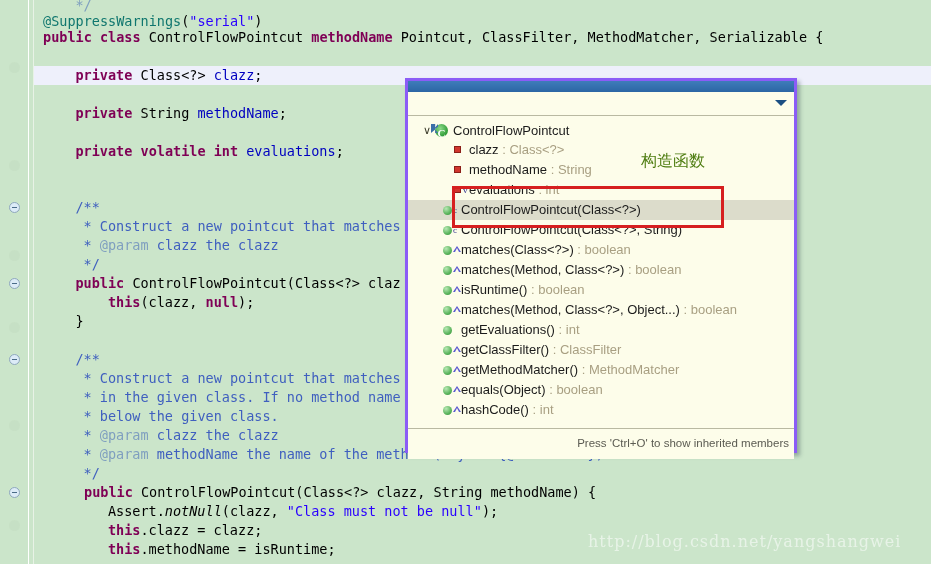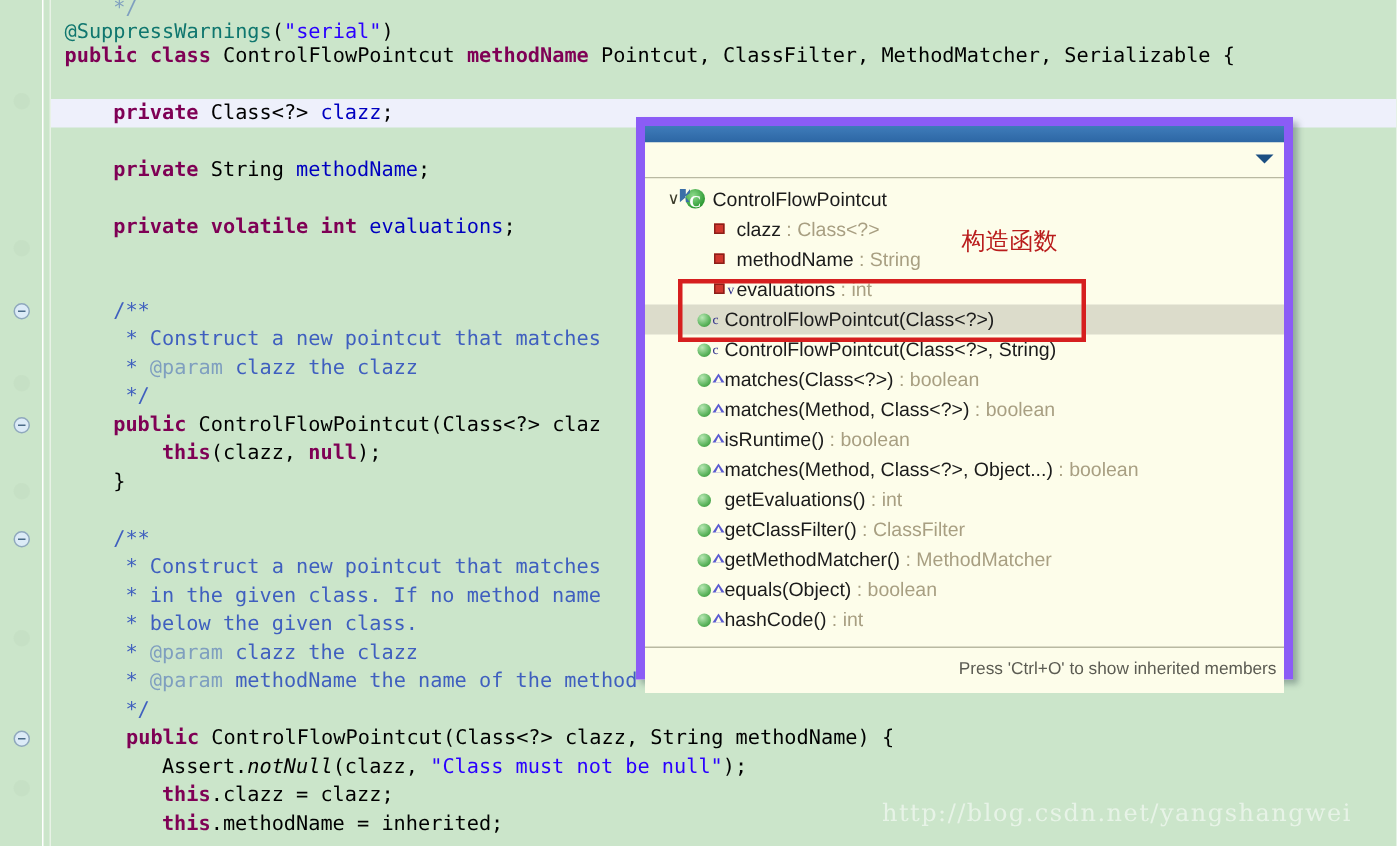--- a/index.html
+++ b/index.html
@@ -106,28 +106,27 @@
     letter-spacing: 1px;
     color: rgba(255,255,255,.55);
     white-space: nowrap;
     pointer-events: none;
   }
 
   
   #popup {
     position: absolute;
     left: 405px; top: 78px;
-    width: 438px;
+    width: 392px;
     height: 375px;
     background: #fdfdea;
-    border: 6px solid #8b5cf6;
+    border: 3px solid #8b5cf6;
     box-sizing: border-box;
     box-shadow: 3px 3px 4px rgba(40,60,70,.35);
     font-family: "Liberation Sans", sans-serif;
-    margin-left: 19px;
   }
   #popup-titlebar {
     height: 11px;
     background: #2f6aa8;
     background: linear-gradient(#3f7cba, #2c66a4);
   }
   #popup-filterbar {
     position: relative;
     height: 23px;
     background: #fdfdea;
@@ -296,21 +295,21 @@
     height: 42px;
     border: 3px solid #d61f1f;
     box-sizing: border-box;
     pointer-events: none;
   }
   #cn-note {
     position: absolute;
     left: 641px; top: 151px;
     font-family: Liberation Serif, serif;
     font-size: 16px;
-    color: #b91c1c;
+    color: #4d7c0f;
     white-space: nowrap;
   }
 </style>
 </head>
 <body>
 
 <div id="screen">
 
   <div id="editor">
     <div class="gutter"></div>
@@ -333,21 +332,21 @@
         <div class="cline" style="top: 350px; left: 75.48px;"><span class="cmt">/**</span></div>
         <div class="cline" style="top: 369px; left: 75.48px;"><span class="cmt"> * Construct a new pointcut that matches</span></div>
         <div class="cline" style="top: 388px; left: 75.48px;"><span class="cmt"> * in the given class. If no method name</span></div>
         <div class="cline" style="top: 407px; left: 75.48px;"><span class="cmt"> * below the given class.</span></div>
         <div class="cline" style="top: 426px; left: 75.48px;"><span class="cmt"> * </span><span class="cmtt">@param</span><span class="cmt"> clazz the clazz</span></div>
         <div class="cline" style="top: 445px; left: 75.48px;"><span class="cmt"> * </span><span class="cmtt">@param</span><span class="cmt"> methodName the name of the method (may be {@code null})</span></div>
         <div class="cline" style="top: 464px; left: 75.48px;"><span class="cmt"> */</span></div>
         <div class="cline" style="top: 483px; left: 84px;"><span class="kw">public</span><span class="plain"> ControlFlowPointcut(Class&lt;?&gt; clazz, String methodName) {</span></div>
         <div class="cline" style="top: 502px; left: 107.96px;"><span class="plain">Assert.</span><span class="sm">notNull</span><span class="plain">(clazz, </span><span class="str">"Class must not be null"</span><span class="plain">);</span></div>
         <div class="cline" style="top: 521px; left: 107.96px;"><span class="kw">this</span><span class="plain">.clazz = clazz;</span></div>
-        <div class="cline" style="top: 540px; left: 107.96px;"><span class="kw">this</span><span class="plain">.methodName = inherited;</span></div>
+        <div class="cline" style="top: 540px; left: 107.96px;"><span class="kw">this</span><span class="plain">.methodName = isRuntime;</span></div>
       </div>
   <div class="fold" style="top: 202px;"></div>
       <div class="fold" style="top: 278px;"></div>
       <div class="fold" style="top: 354px;"></div>
       <div class="fold" style="top: 487px;"></div>
       <div class="fold-plain" style="top: 62px;"></div>
       <div class="fold-plain" style="top: 160px;"></div>
       <div class="fold-plain" style="top: 250px;"></div>
       <div class="fold-plain" style="top: 322px;"></div>
       <div class="fold-plain" style="top: 420px;"></div>

